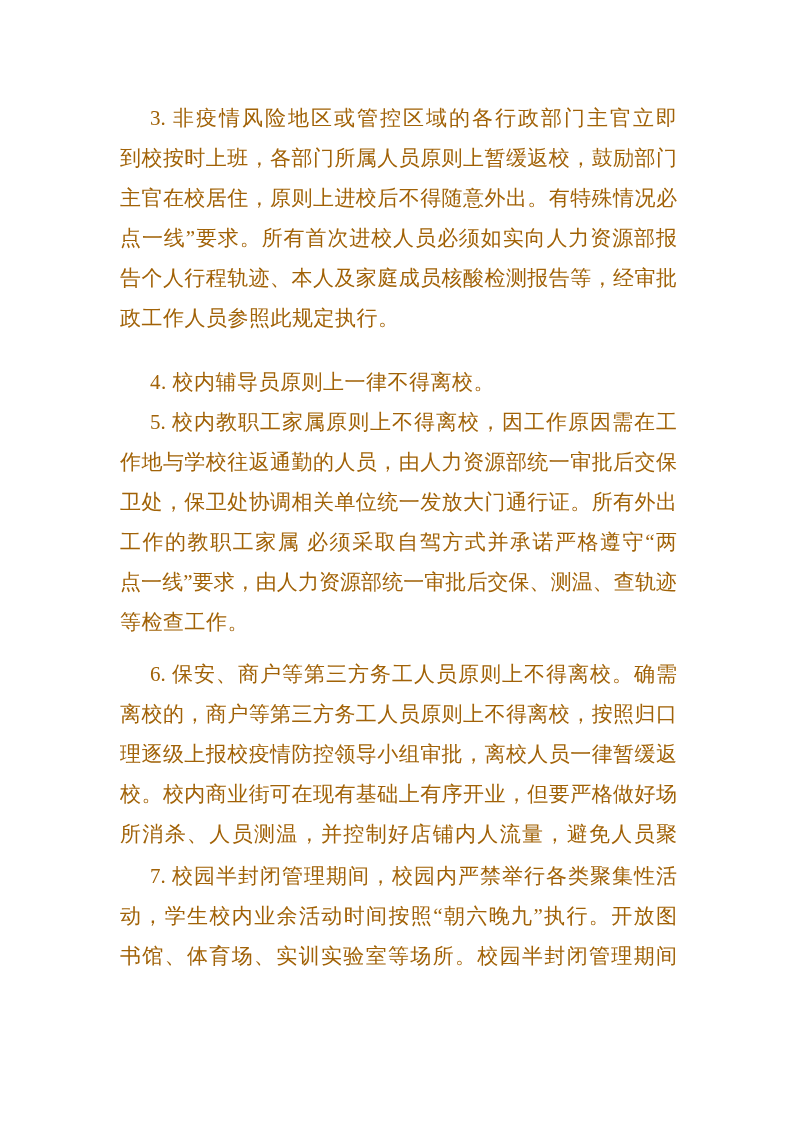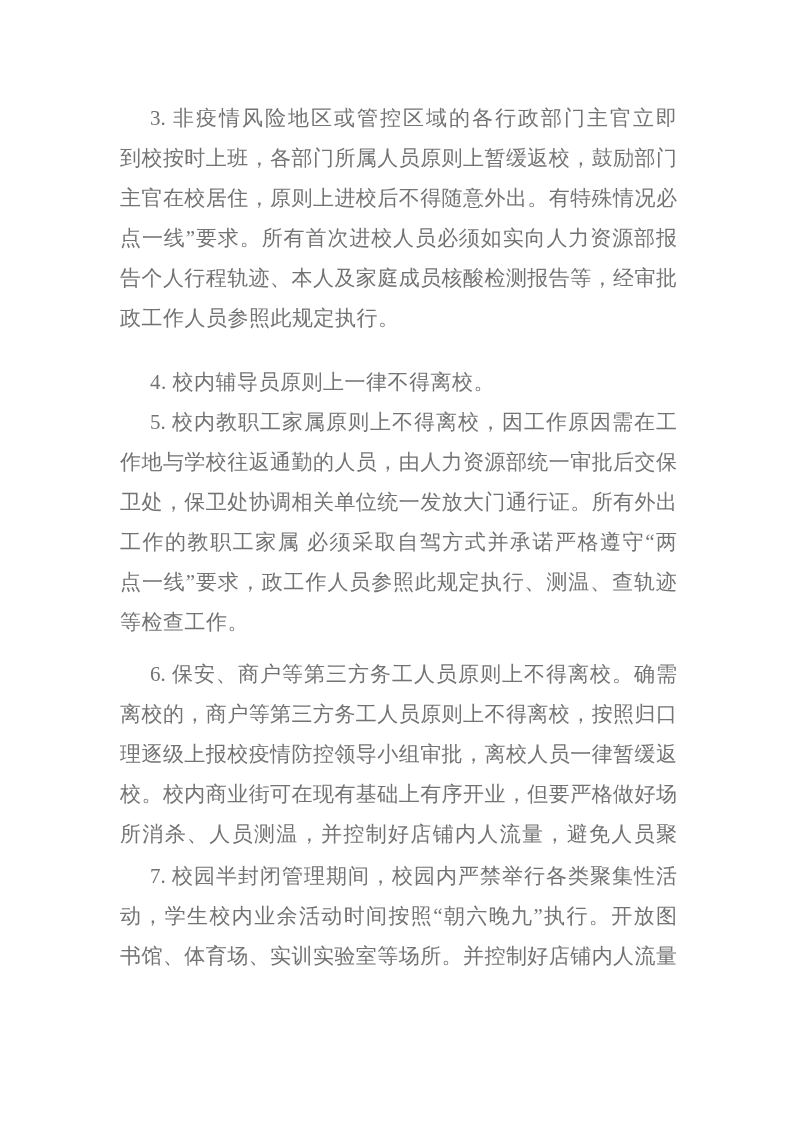--- a/index.html
+++ b/index.html
@@ -50,46 +50,46 @@
     letter-spacing: 0.5px;
   }
   .line.first {
     text-indent: 30px;
   }
 </style>
 </head>
 <body>
 
 <div class="page">
-  <div class="doc-body" style="color: #737373;">
+  <div class="doc-body" style="color: #a16207;">
       <div class="para">
         <div class="line first">3. 非疫情风险地区或管控区域的各行政部门主官立即</div>
         <div class="line">到校按时上班，各部门所属人员原则上暂缓返校，鼓励部门</div>
         <div class="line">主官在校居住，原则上进校后不得随意外出。有特殊情况必</div>
         <div class="line">点一线”要求。所有首次进校人员必须如实向人力资源部报</div>
         <div class="line">告个人行程轨迹、本人及家庭成员核酸检测报告等，经审批</div>
         <div class="line no-fill">政工作人员参照此规定执行。</div>
       </div>
       <div class="para">
         <div class="line no-fill first">4. 校内辅导员原则上一律不得离校。</div>
       </div>
       <div class="para">
         <div class="line first">5. 校内教职工家属原则上不得离校，因工作原因需在工</div>
         <div class="line">作地与学校往返通勤的人员，由人力资源部统一审批后交保</div>
         <div class="line">卫处，保卫处协调相关单位统一发放大门通行证。所有外出</div>
         <div class="line">工作的教职工家属 必须采取自驾方式并承诺严格遵守“两</div>
-        <div class="line">点一线”要求，政工作人员参照此规定执行、测温、查轨迹</div>
+        <div class="line">点一线”要求，由人力资源部统一审批后交保、测温、查轨迹</div>
         <div class="line no-fill">等检查工作。</div>
       </div>
       <div class="para gap-before">
         <div class="line first">6. 保安、商户等第三方务工人员原则上不得离校。确需</div>
         <div class="line">离校的，商户等第三方务工人员原则上不得离校，按照归口管</div>
         <div class="line">理逐级上报校疫情防控领导小组审批，离校人员一律暂缓返</div>
         <div class="line">校。校内商业街可在现有基础上有序开业，但要严格做好场</div>
         <div class="line">所消杀、人员测温，并控制好店铺内人流量，避免人员聚集。</div>
       </div>
       <div class="para">
         <div class="line first">7. 校园半封闭管理期间，校园内严禁举行各类聚集性活</div>
         <div class="line">动，学生校内业余活动时间按照“朝六晚九”执行。开放图</div>
-        <div class="line">书馆、体育场、实训实验室等场所。并控制好店铺内人流量</div>
+        <div class="line">书馆、体育场、实训实验室等场所。校园半封闭管理期间</div>
       </div>
     </div>
 </div>
 
 </body></html>

